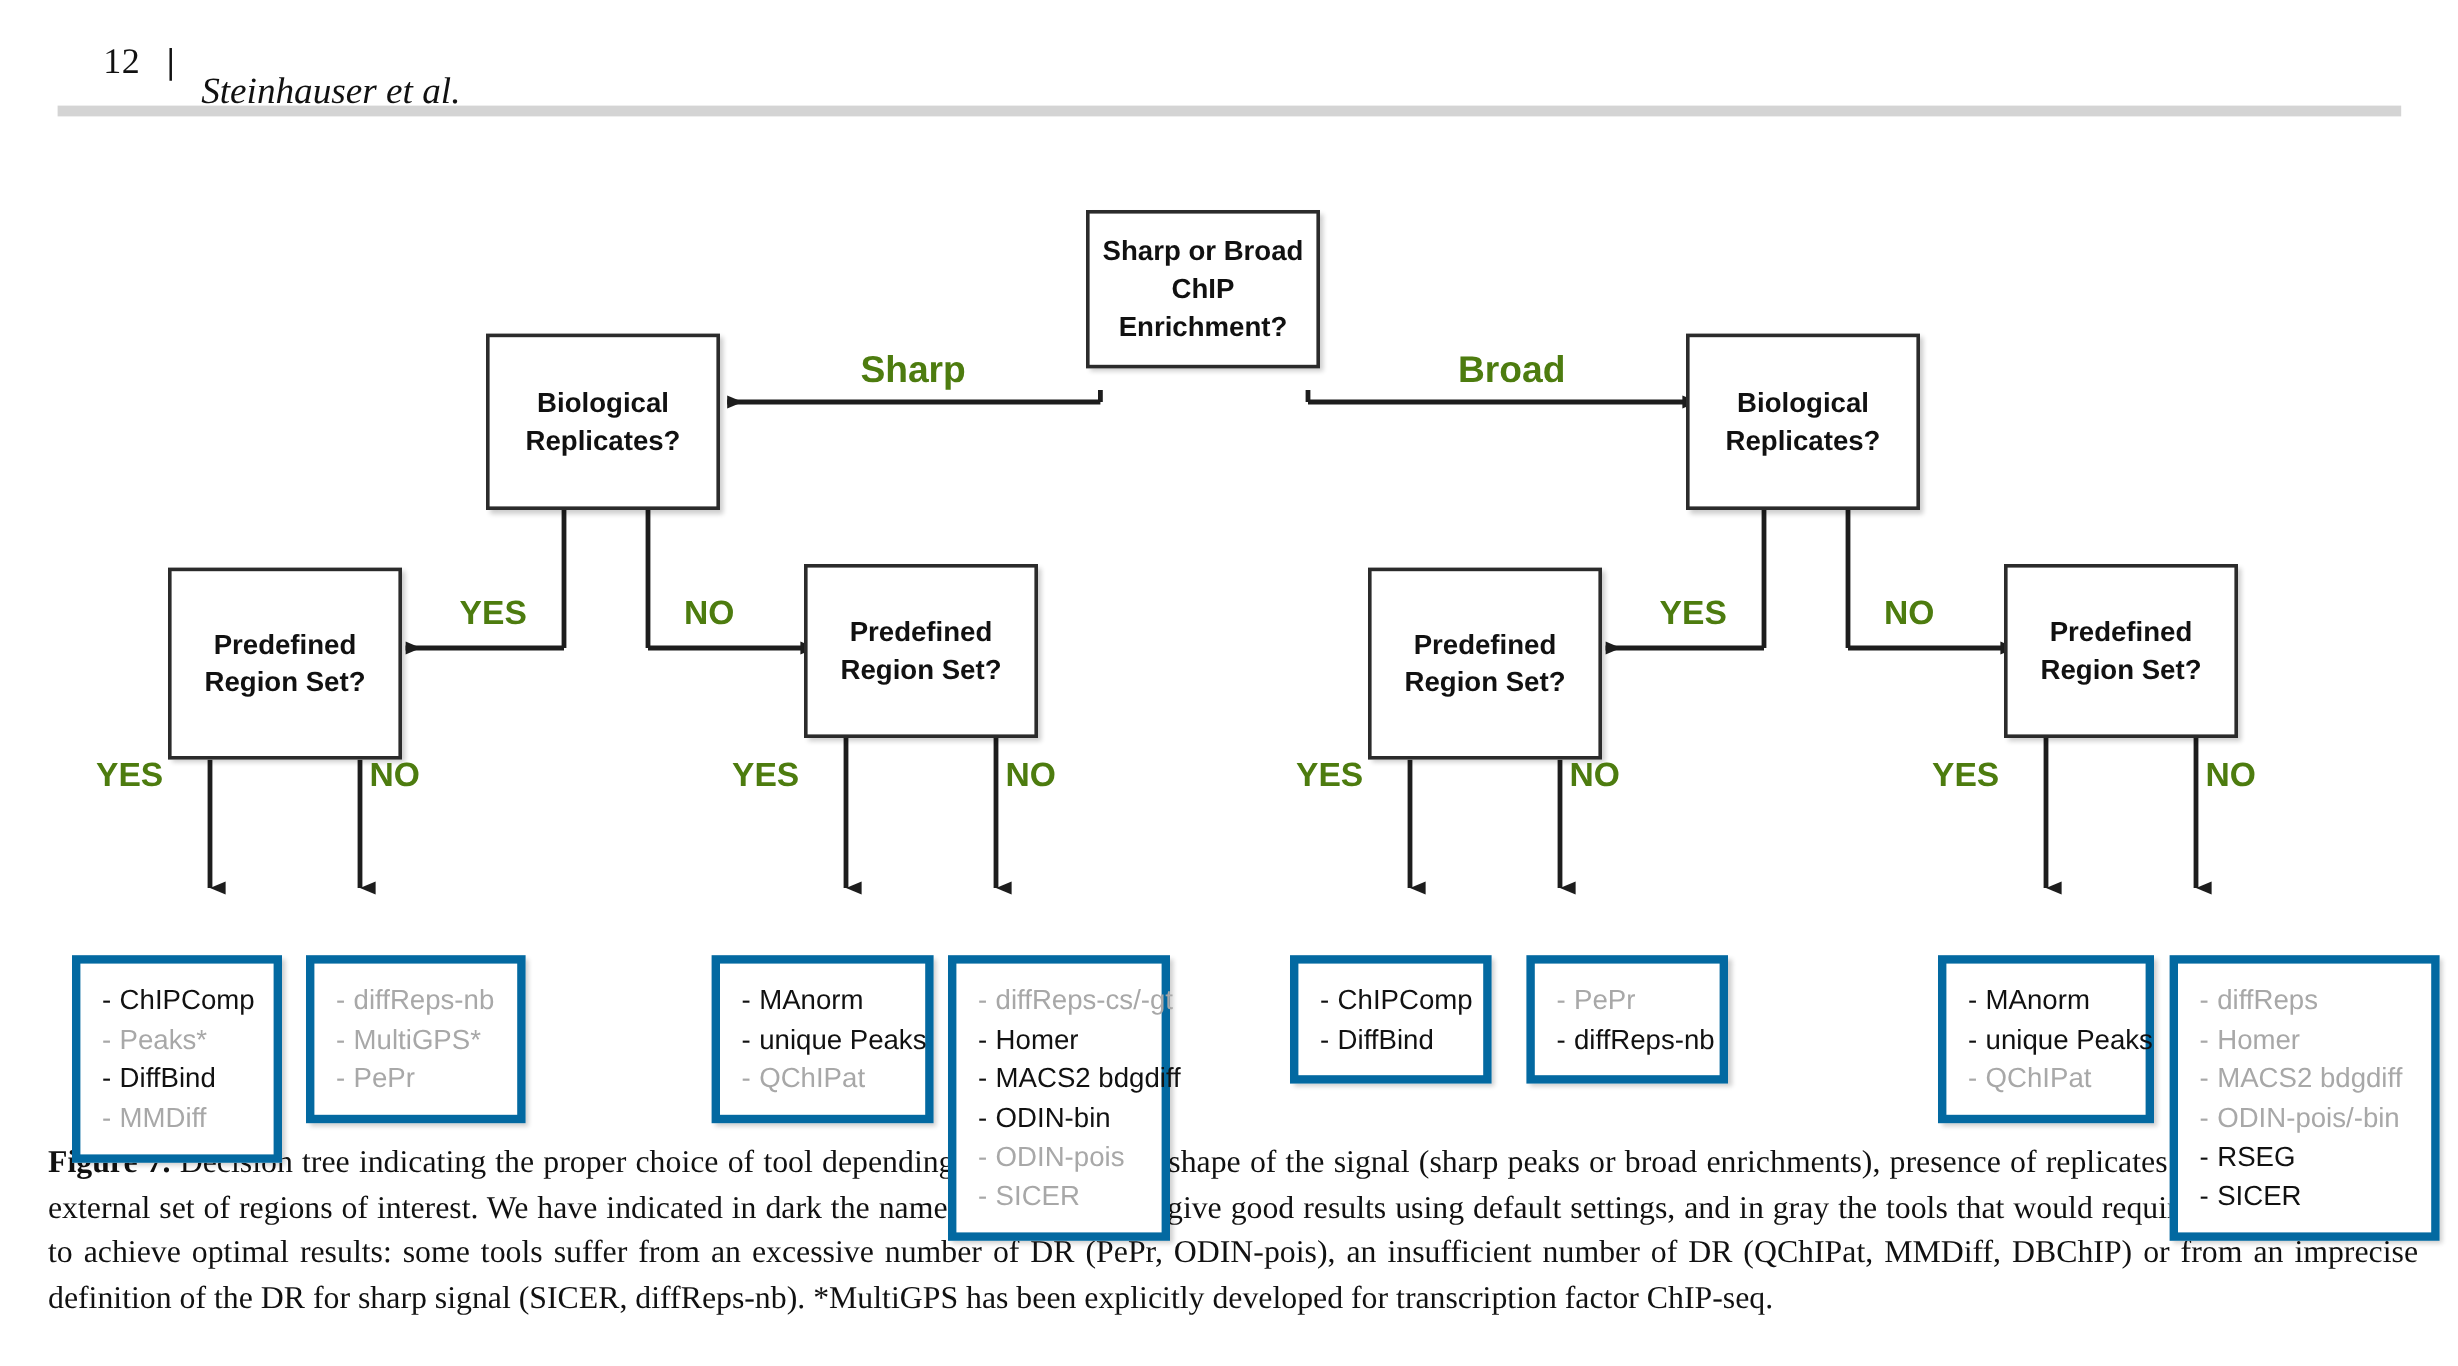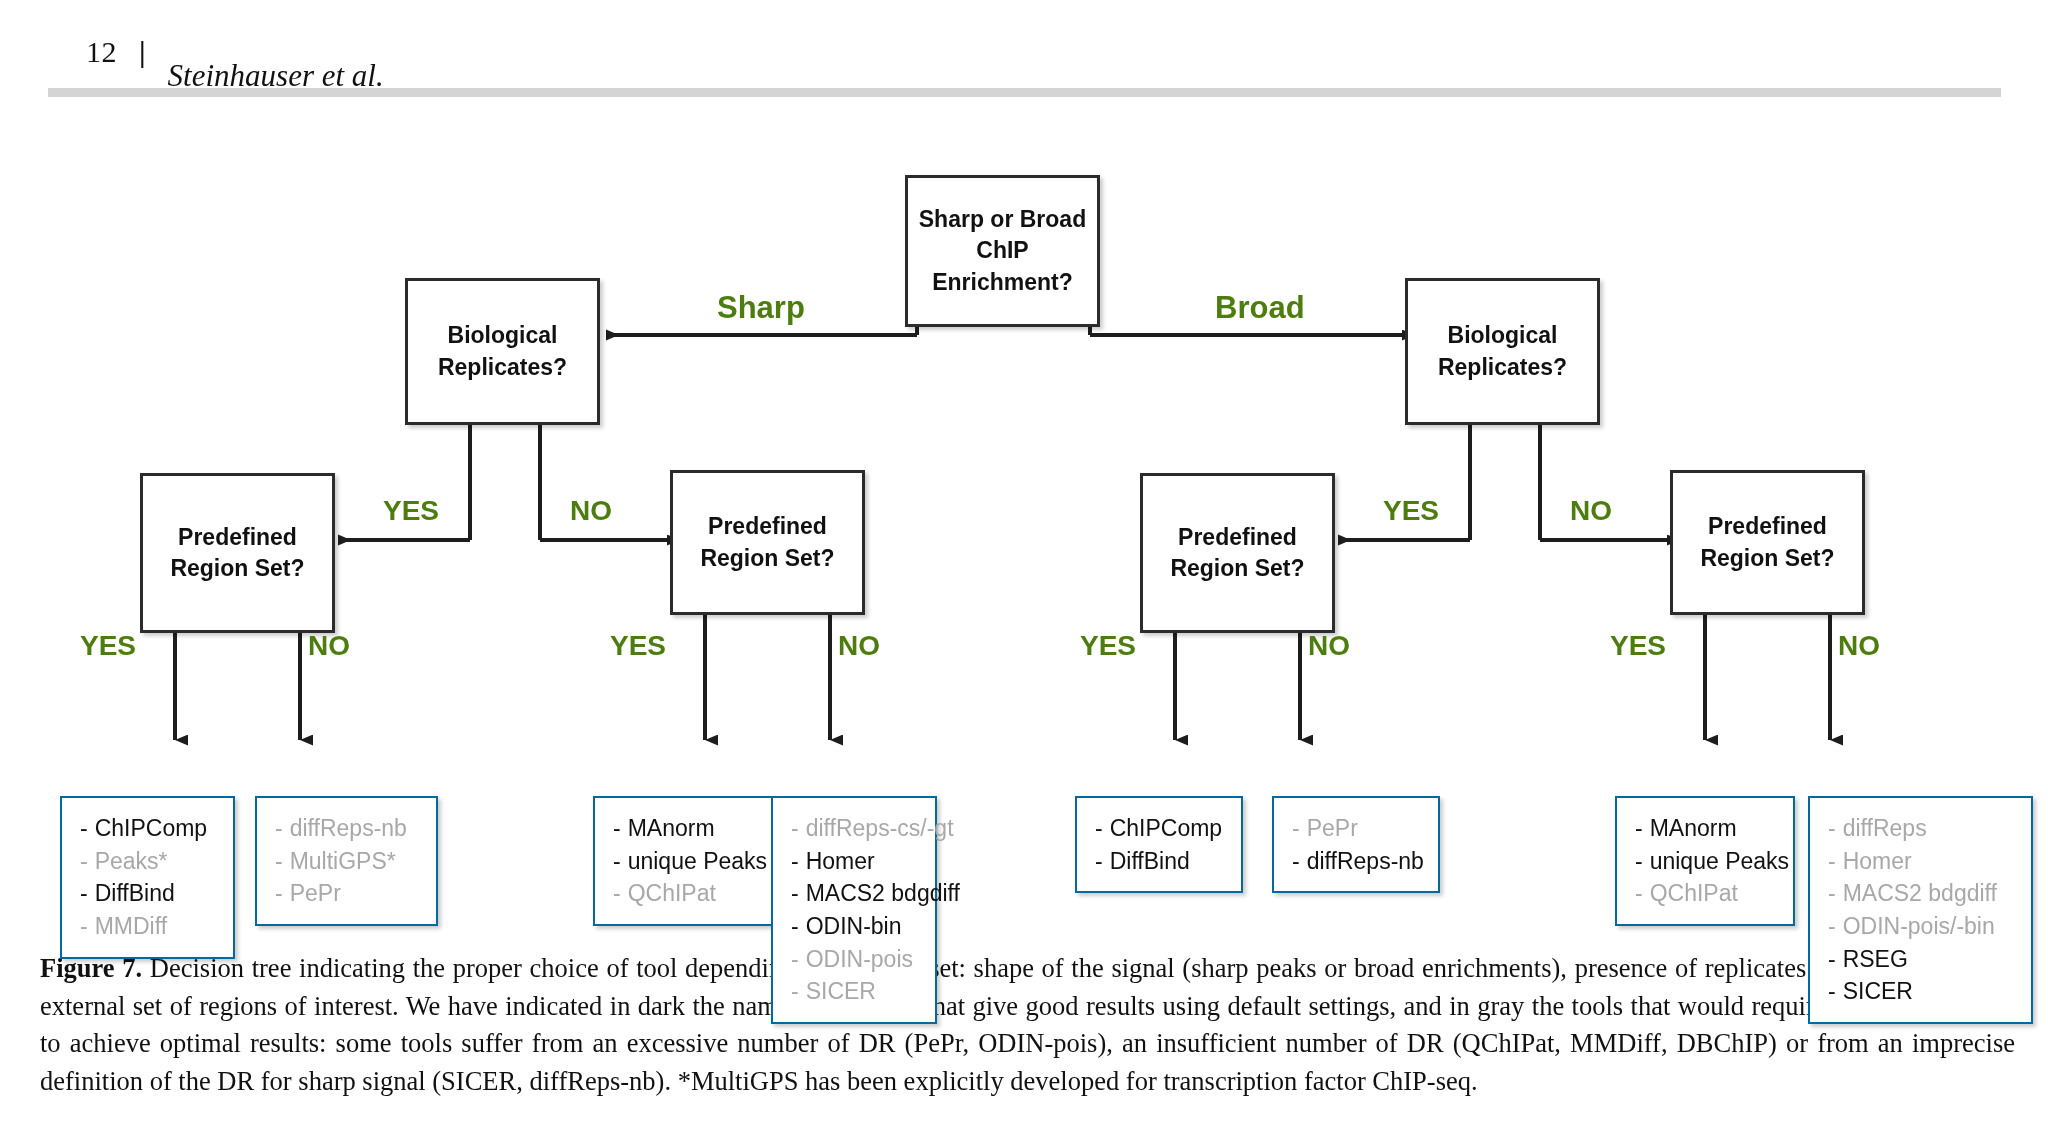--- a/index.html
+++ b/index.html
@@ -87,21 +87,21 @@
     box-shadow: 3px 3px 4px rgba(0,0,0,0.20);
     z-index: 3;
   }
   .node span { display: block; white-space: pre-line; }
 
   
   .leaf {
     position: absolute;
     box-sizing: border-box;
     background: #ffffff;
-    border: 2px solid #0369a1;
+    border: 7px solid #0369a1;
     box-shadow: 3px 3px 4px rgba(0,0,0,0.20);
     font-family: "Liberation Sans", sans-serif;
     font-size: 23px;
     line-height: 1.42;
     padding: 14px 10px 14px 18px;
     z-index: 3;
   }
   .leaf .tool {
     white-space: nowrap;
     color: #111111;
@@ -186,21 +186,21 @@
       <path d="M1540,430 L1668,430" marker-end="url(#arrR)"></path>
 
       <path d="M1175,523 L1175,630" marker-end="url(#arrD)"></path>
       <path d="M1300,523 L1300,630" marker-end="url(#arrD)"></path>
 
       <path d="M1705,505 L1705,630" marker-end="url(#arrD)"></path>
       <path d="M1830,505 L1830,630" marker-end="url(#arrD)"></path>
     </g>
   </svg>
 
-  <div class="node" style="left:905px; top:65px; width:195px; height:152px;">
+  <div class="node" style="left:905px; top:65px; width:195px; height:132px;">
     <span>Sharp or Broad
 ChIP Enrichment?</span>
   </div>
 
   <div class="node" style="left:405px; top:168px; width:195px; height:147px;">
     <span>Biological
 Replicates?</span>
   </div>
 
   <div class="node" style="left:1405px; top:168px; width:195px; height:147px;">
@@ -258,21 +258,21 @@
   <div class="leaf" style="left:255px; top:686px; width:183px;">
       <div class="tool gray"><span class="dash">-</span><span>diffReps-nb</span></div>
       <div class="tool gray"><span class="dash">-</span><span>MultiGPS*</span></div>
       <div class="tool gray"><span class="dash">-</span><span>PePr</span></div>
     </div>
   <div class="leaf" style="left:593px; top:686px; width:185px;">
       <div class="tool"><span class="dash">-</span><span>MAnorm</span></div>
       <div class="tool"><span class="dash">-</span><span>unique Peaks</span></div>
       <div class="tool gray"><span class="dash">-</span><span>QChIPat</span></div>
     </div>
-  <div class="leaf" style="left:771px; top:686px; width:166px;">
+  <div class="leaf" style="left:790px; top:686px; width:185px;">
       <div class="tool gray"><span class="dash">-</span><span>diffReps-cs/-gt</span></div>
       <div class="tool"><span class="dash">-</span><span>Homer</span></div>
       <div class="tool"><span class="dash">-</span><span>MACS2 bdgdiff</span></div>
       <div class="tool"><span class="dash">-</span><span>ODIN-bin</span></div>
       <div class="tool gray"><span class="dash">-</span><span>ODIN-pois</span></div>
       <div class="tool gray"><span class="dash">-</span><span>SICER</span></div>
     </div>
   <div class="leaf" style="left:1075px; top:686px; width:168px;">
       <div class="tool"><span class="dash">-</span><span>ChIPComp</span></div>
       <div class="tool"><span class="dash">-</span><span>DiffBind</span></div>

